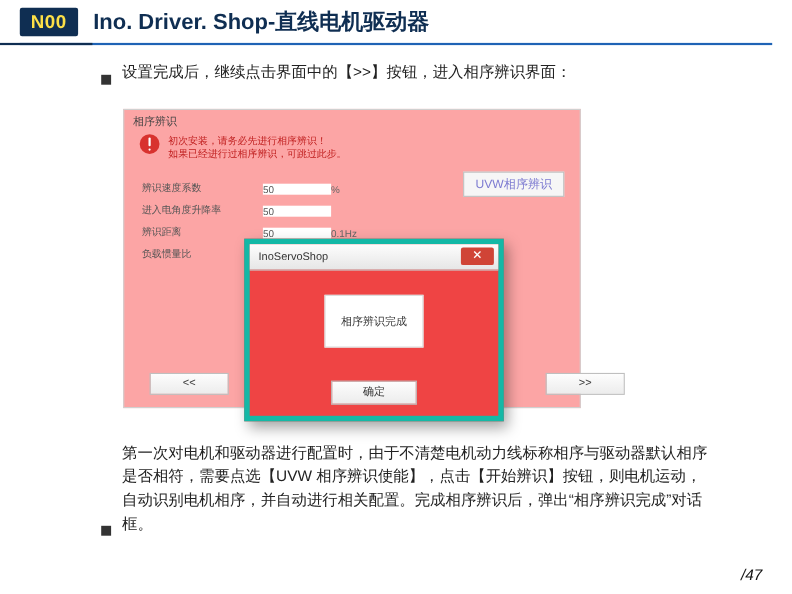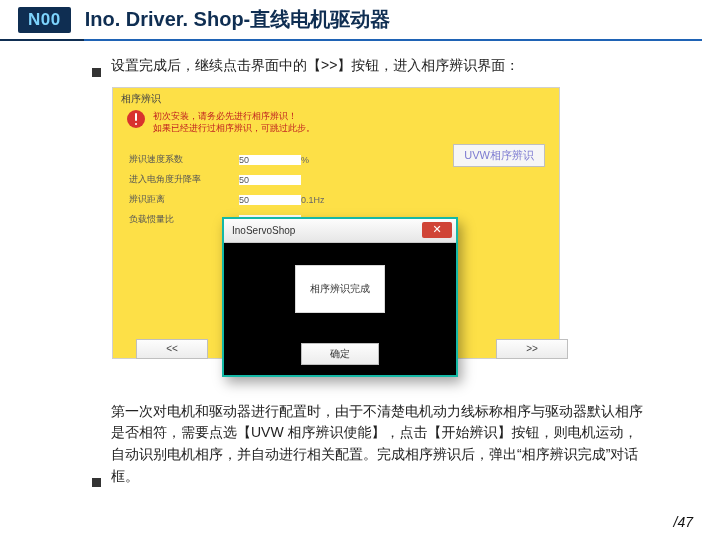--- a/index.html
+++ b/index.html
@@ -1,51 +1,51 @@
 <!DOCTYPE html>
 <html><head>
 <meta charset="utf-8">
 <style>
   * { box-sizing: border-box; margin: 0; padding: 0; }
   html, body { width: 720px; height: 540px; background: #fff; font-family: "Microsoft YaHei", Arial, sans-serif; overflow: hidden; }
   .page { width: 720px; height: 540px; position: relative; }
 
   .header { display: flex; align-items: center; padding: 6px 0 0 18px; }
-  .badge { background: #0f2e52; color: #7dd3fc; font-weight: bold; font-size: 17px; padding: 3px 10px; border-radius: 2px; letter-spacing: 0.5px; }
+  .badge { background: #0f2e52; color: #fde047; font-weight: bold; font-size: 17px; padding: 3px 10px; border-radius: 2px; letter-spacing: 0.5px; }
   .title { color: #0f2e52; font-weight: bold; font-size: 20px; margin-left: 14px; }
   .rule { margin: 6px 18px 0 18px; border-top: 2px solid #1f63b5; position: relative; }
   .rule::before { content: ""; position: absolute; left: -18px; top: -2px; width: 84px; height: 2px; background: #0f2e52; }
 
   .content { padding: 14px 70px 0 92px; }
   .bullet-row { display: flex; align-items: flex-end; margin-bottom: 6px; }
   .bullet-row .sq { width: 9px; height: 9px; background: #333; margin-top: 6px; margin-right: 10px; flex: 0 0 auto; }
   .bullet-row p { font-size: 14px; color: #222; line-height: 1.55; }
 
   .shot-area { position: relative; width: 490px; margin-left: 20px; margin-top: 2px; height: 310px; }
 
-  .panel { position: absolute; top: 4px; left: 0; width: 448px; border: 1px solid #d0d0d0; background: #fde047; padding: 4px 8px 8px 8px; font-size: 10px; color: #555; }
+  .panel { position: absolute; top: 16px; left: 0; width: 416px; border: 1px solid #d0d0d0; background: #fca5a5; padding: 4px 8px 8px 8px; font-size: 10px; color: #555; }
   .panel .grp-label { font-size: 10px; color: #444; margin-bottom: 4px; }
   .warn-row { display: flex; align-items: flex-start; margin: 2px 0 8px 6px; }
   .warn-ico { width: 18px; height: 18px; border-radius: 50%; background: #d8322e; margin-right: 8px; position: relative; flex: 0 0 auto; }
   .warn-ico::before { content: ""; position: absolute; left: 8px; top: 3px; width: 2px; height: 8px; background: #fff; border-radius: 1px; }
   .warn-ico::after { content: ""; position: absolute; left: 8px; top: 13px; width: 2px; height: 2px; background: #fff; border-radius: 1px; }
   .warn-text { font-size: 9px; color: #c02020; line-height: 1.35; }
 
   .param-grid { margin-left: 8px; margin-top: 16px; }
   .param-grid .row { display: grid; grid-template-columns: 110px 62px 50px; align-items: center; height: 20px; font-size: 9px; color: #555; }
   .param-grid .row .lbl { white-space: nowrap; }
   .param-grid .row .val { background: #fff; }
   .param-grid .row .unit { color: #666; }
 
   .uvw-btn { position: absolute; top: 56px; right: 14px; border: 1px solid #bfbfbf; background: #f6f6f6; padding: 3px 10px; font-size: 11px; color: #7d7bd1; }
 
   .nav-bar { position: absolute; left: 0; bottom: 34px; width: 480px; display: flex; justify-content: space-between; padding: 0 24px; }
   .nav-bar button { border: 1px solid #bfbfbf; background: linear-gradient(#fdfdfd,#ececec); width: 72px; height: 20px; font-size: 10px; color: #444; }
 
-  .modal-wrap { position: absolute; top: 134px; left: 110px; width: 236px; border: 2px solid #14b8a6; box-shadow: 4px 6px 12px rgba(0,0,0,0.35); background: #000000; }
+  .modal-wrap { position: absolute; top: 134px; left: 110px; width: 236px; border: 5px solid #14b8a6; box-shadow: 4px 6px 12px rgba(0,0,0,0.35); background: #ef4444; }
   .modal-title { height: 24px; background: linear-gradient(#fdfdfd,#e6e6e6); border-bottom: 1px solid #c8c8c8; display: flex; align-items: center; justify-content: space-between; padding: 0 4px 0 8px; font-size: 10px; color: #333; }
   .close-x { width: 30px; height: 16px; background: #d04436; color: #fff; font-size: 11px; text-align: center; line-height: 15px; border-radius: 2px; }
   .modal-body { padding: 22px 0 10px 0; text-align: center; }
   .modal-body .msg { display: inline-block; border: 1px solid #d9d9d9; background: #fff; padding: 16px 14px; font-size: 10px; color: #333; }
   .modal-body .ok { margin-top: 30px; display: inline-block; border: 1px solid #bfbfbf; background: linear-gradient(#fdfdfd,#ececec); width: 78px; height: 22px; line-height: 20px; font-size: 10px; color: #333; }
 
   .pg-num { position: absolute; right: 26px; bottom: 10px; font-size: 14px; color: #111; }
   .pg-num .slash { font-style: italic; margin-right: 1px; }
 </style>
 </head>

